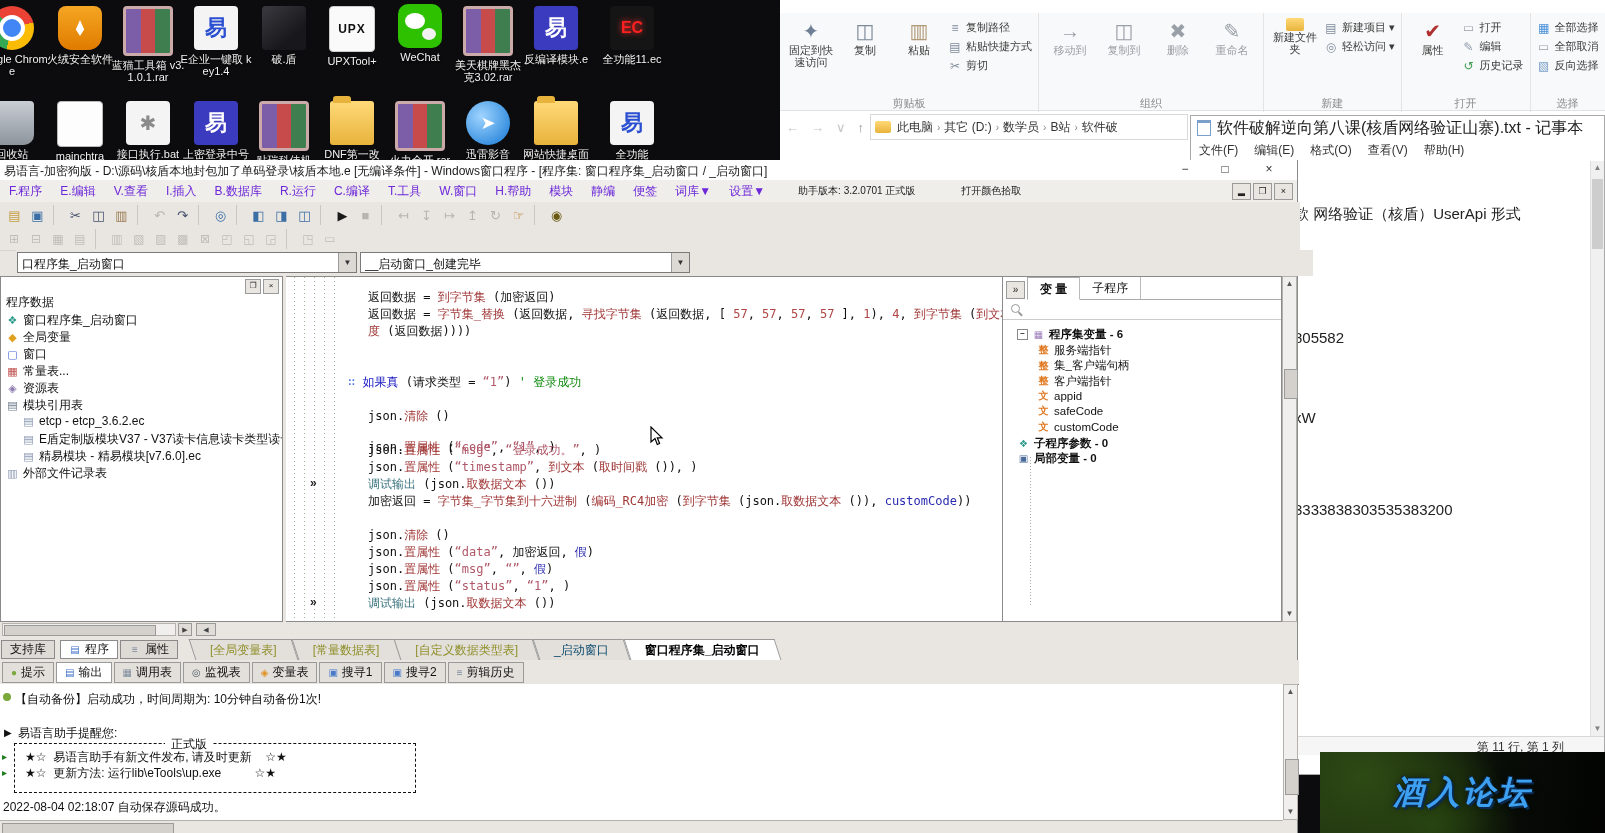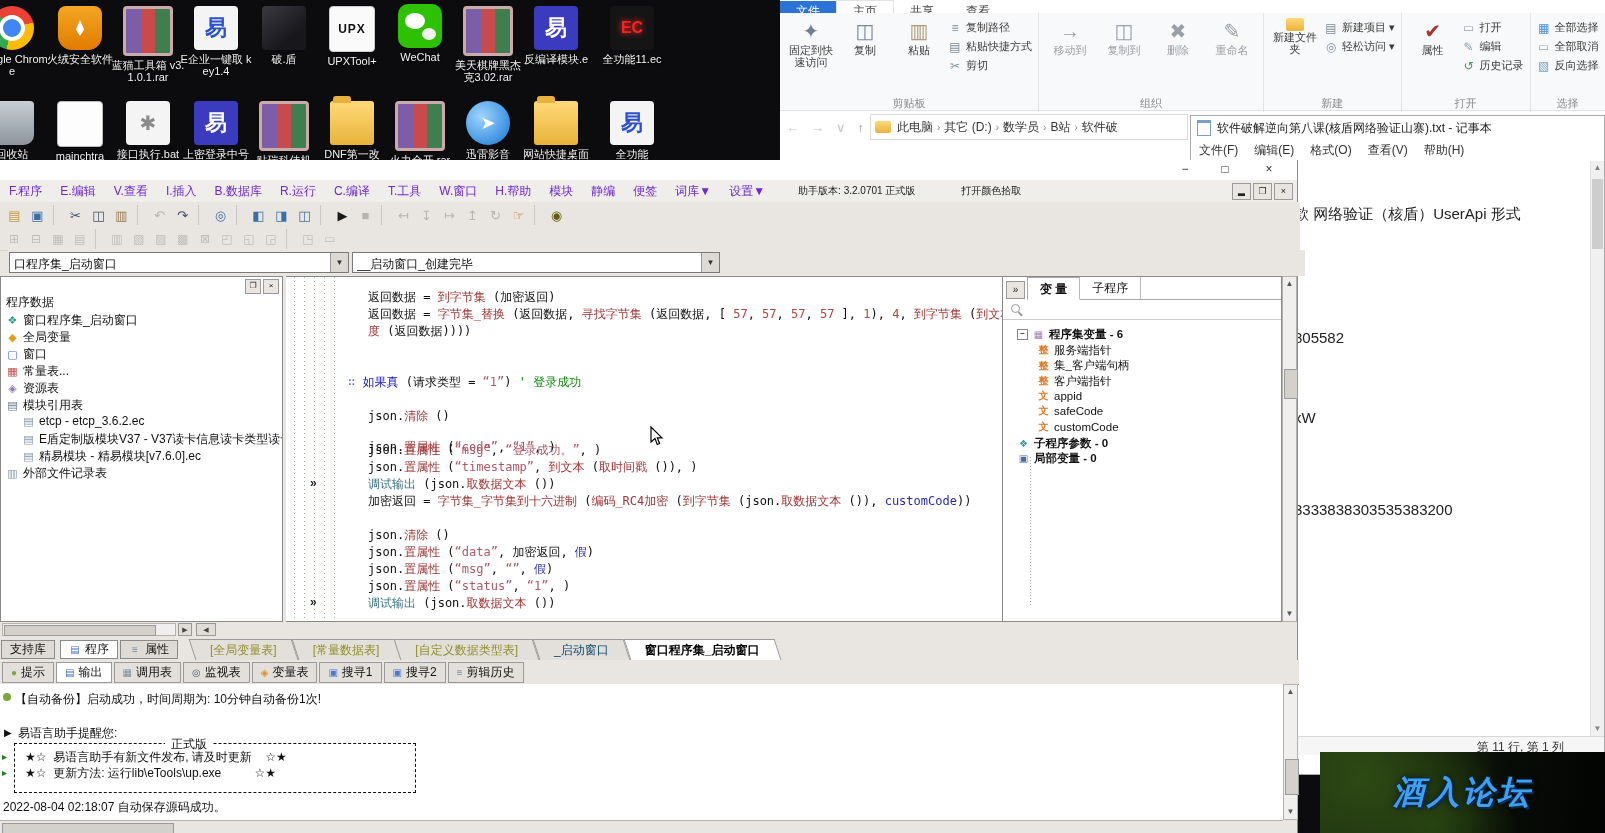--- a/index.html
+++ b/index.html
@@ -48,21 +48,21 @@
   .ei.folder{width:18px;height:13px;background:linear-gradient(180deg,#ffd978,#e8b33c);border-radius:2px;}
   .addr{position:absolute;left:0;top:112px;width:100%;height:30px;background:#fff;display:flex;align-items:center;}
   .navgl{font-size:13px;color:#8a8a8a;margin:0 6px;}
   .navgl.dim{color:#c5c5c5;}
   .crumbbox{display:flex;align-items:center;height:24px;border:1px solid #d9d9d9;background:#fff;width:308px;padding:0 4px;gap:2px;}
   .crumb{font-size:12px;color:#333;padding:0 4px;white-space:nowrap;margin-top:33px;}
   .crumbsep{color:#888;font-size:10px;}
   .minifolder{width:16px;height:12px;background:linear-gradient(180deg,#ffd978,#e8b33c);border-radius:2px;}
   
   #notepad{position:absolute;left:1190px;top:115px;width:415px;height:660px;background:#fff;border:1px solid #a9a9a9;box-sizing:border-box;}
-  .np-title{display:flex;align-items:center;gap:6px;height:24px;padding-left:6px;font-size:12px;color:#222;}
+  .np-title{display:flex;align-items:center;gap:6px;height:24px;padding-left:6px;font-size:16px;color:#222;}
   .np-docicon{width:12px;height:14px;background:#fff;border:1px solid #7aa0c9;box-shadow:inset 0 2px 0 #7aa0c9;}
   .np-menu{display:flex;gap:16px;height:20px;align-items:center;padding-left:8px;font-size:12px;color:#333;}
   .np-frag{position:absolute;font-size:15px;color:#222;white-space:nowrap;}
   .np-status{position:absolute;left:0;top:620px;width:100%;height:18px;border-top:1px solid #d8d8d8;background:#f6f6f6;}
   .np-status span{position:absolute;right:40px;top:2px;font-size:12px;color:#333;}
   .np-vsb{position:absolute;right:0;top:45px;width:13px;height:575px;background:#f0f0f0;border-left:1px solid #e0e0e0;}
   .np-vsb .arr{position:absolute;left:0;width:13px;height:14px;font-size:8px;color:#808080;text-align:center;line-height:14px;}
   .np-vsb .thumb{position:absolute;left:1px;top:18px;width:11px;height:70px;background:#cdcdcd;}
   
   #watermark{position:absolute;left:1320px;top:752px;width:285px;height:81px;z-index:30;
@@ -78,21 +78,21 @@
   .ide-menubar{position:absolute;left:0;top:20px;width:100%;height:22px;background:#f0eeea;border-bottom:1px solid #d8d5d0;display:flex;align-items:center;}
   .menu-item{padding:0 9px;font-size:12px;color:#6d28d9;white-space:nowrap;}
   .menu-info{padding:0 10px;font-size:10px;color:#1a1a1a;white-space:nowrap;}
   .mdi{position:absolute;right:4px;top:3px;display:flex;gap:2px;}
   .mdibtn{width:17px;height:15px;border:1px solid #9a9a9a;background:#e9e6e2;font-size:9px;line-height:14px;text-align:center;color:#222;}
   .ide-toolbar1{position:absolute;left:0;top:42px;width:100%;height:26px;display:flex;align-items:center;padding-left:3px;background:#e9e6e2;}
   .ide-toolbar2{position:absolute;left:0;top:68px;width:100%;height:22px;display:flex;align-items:center;padding-left:3px;background:#e9e6e2;border-bottom:1px solid #d8d5d0;}
   .tbtn{width:23px;height:21px;display:flex;align-items:center;justify-content:center;font-size:13px;}
   .tbtn2{width:22px;height:18px;display:flex;align-items:center;justify-content:center;font-size:12px;color:#c0bdb8;}
   .tsep{width:7px;height:20px;border-left:1px solid #c9c6c1;margin:0 3px 0 4px;}
-  .comborow{position:absolute;left:8px;top:90px;width:100%;height:26px;background:#e9e6e2;}
+  .comborow{position:absolute;left:16px;top:90px;width:100%;height:26px;background:#e9e6e2;}
   .combo{position:absolute;top:2px;height:21px;background:#fff;border:1px solid #7a7a7a;box-sizing:border-box;}
   .combo .v{position:absolute;left:4px;top:3px;font-size:12px;white-space:nowrap;overflow:hidden;}
   .combo .cbtn{position:absolute;right:0;top:0;width:17px;height:19px;background:#dcd9d4;border-left:1px solid #9a9a9a;font-size:8px;color:#333;text-align:center;line-height:19px;}
   
   .leftpanel{position:absolute;left:0;top:116px;width:283px;height:346px;background:#fff;border:1px solid #8a8a8a;box-sizing:border-box;overflow:hidden;}
   .lp-grip{position:absolute;right:3px;top:2px;display:flex;gap:2px;}
   .lp-gbtn{width:14px;height:13px;border:1px solid #9a9a9a;background:#e9e6e2;font-size:8px;line-height:12px;text-align:center;color:#222;}
   .lp-root{position:absolute;left:5px;top:17px;font-size:12px;color:#111;}
   .ltree-item{position:absolute;font-size:12px;color:#111;white-space:nowrap;display:flex;align-items:center;gap:4px;}
   .ti{width:13px;height:13px;display:flex;align-items:center;justify-content:center;font-size:11px;flex:none;}
@@ -236,21 +236,20 @@
         <div class="dtile dk-folder"></div>
         <div class="dlabel">网站快捷桌面</div>
       </div>
       <div class="dicon" style="left: 594px; top: 101px;">
         <div class="dtile dk-eyi-white">易</div>
         <div class="dlabel">全功能</div>
       </div>
     </div>
 
   <div id="explorer">
-    <div class="xtabs"><span class="xtab active">文件</span><span class="xtab selected">主页</span><span class="xtab ">共享</span><span class="xtab ">查看</span></div>
     <div class="ribbon">
         <div class="rgroup">
           <div class="rg-body">
             <div class="rbig">
               <span class="ei" style="color: rgb(111, 127, 149);">✦</span>
               <div>固定到快速访问</div>
             </div>
             <div class="rbig">
               <span class="ei" style="color: rgb(125, 138, 155);">◫</span>
               <div>复制</div>
@@ -398,20 +397,21 @@
       <div class="arr" style="bottom:0">▼</div>
     </div>
   </div>
 
   <div id="watermark">
     <span>酒入论坛</span>
   </div>
 
   <div id="ide">
     <div class="ide-titlebar">
+      <span class="t">易语言-加密狗版 - D:\源码\核盾本地封包加了单码登录\核盾本地.e [无编译条件] - Windows窗口程序 - [程序集: 窗口程序集_启动窗口 / _启动窗口]</span>
       <span class="wbtn" style="right:96px">−</span>
       <span class="wbtn" style="right:56px">□</span>
       <span class="wbtn" style="right:12px">×</span>
     </div>
     <div class="ide-menubar" id="ide-menubar">
         <span class="menu-item">F.程序</span>
         <span class="menu-item">E.编辑</span>
         <span class="menu-item">V.查看</span>
         <span class="menu-item">I.插入</span>
         <span class="menu-item">B.数据库</span>
@@ -478,21 +478,21 @@
         <span class="tbtn2">◲</span>
         <span class="tsep"></span>
         <span class="tbtn2">◳</span>
         <span class="tbtn2">▭</span>
       </div>
     <div class="comborow">
       <div class="combo" style="left:1px;width:340px">
         <span class="v">口程序集_启动窗口</span>
         <span class="cbtn">▼</span>
       </div>
-      <div class="combo" style="left:344px;width:368px">
+      <div class="combo" style="left:344px;width:330px">
         <span class="v">__启动窗口_创建完毕</span>
         <span class="cbtn">▼</span>
       </div>
     </div>
 
     <div class="leftpanel">
       <div class="lp-grip">
         <span class="lp-gbtn">❐</span>
         <span class="lp-gbtn">×</span>
       </div>

